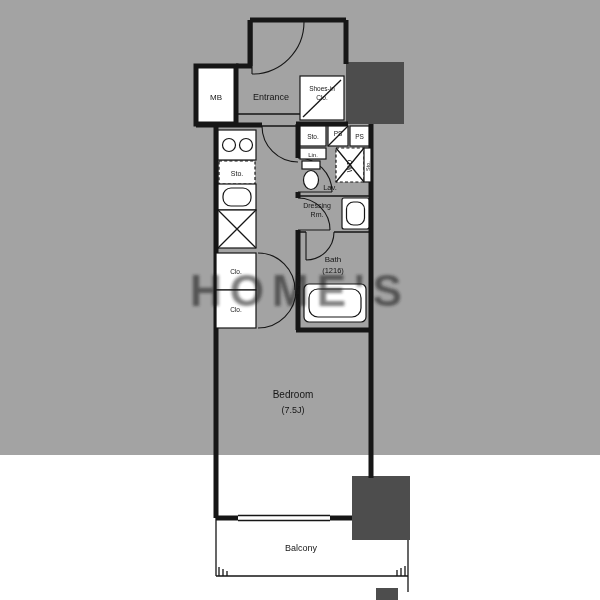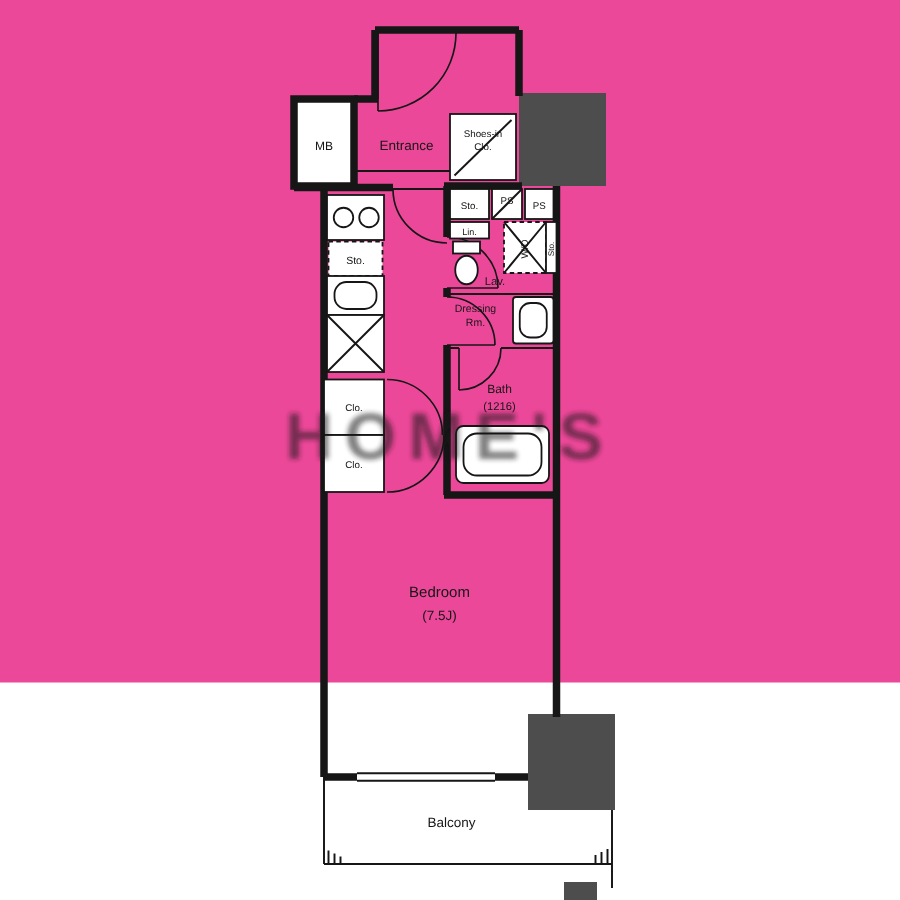--- a/index.html
+++ b/index.html
@@ -1,16 +1,16 @@
 <!DOCTYPE html>
 <html><head>
 <meta charset="utf-8">
 <style>
   html,body{margin:0;padding:0;background:#ffffff;width:600px;height:600px;overflow:hidden;}
-  .canvas{position:relative;width:600px;height:455px;background:#ec4899;}
+  .canvas{position:relative;width:600px;height:455px;background:#a3a3a3;}
   svg{display:block;}
   .wall{fill:none;stroke:#161616;stroke-width:5;stroke-linecap:butt;}
   .wall-rect{fill:#ffffff;stroke:#161616;stroke-width:5;}
   .thin{fill:none;stroke:#161616;stroke-width:1.3;}
   .fixture{fill:#ffffff;stroke:#161616;stroke-width:1.2;}
   .dashed{stroke-dasharray:3 2.2;}
   .door{fill:none;stroke:#161616;stroke-width:1.1;}
   .block{stroke:none;}
   text{font-family:"Liberation Sans","DejaVu Sans",sans-serif;fill:#161616;}
   .lbl{text-anchor:middle;}

